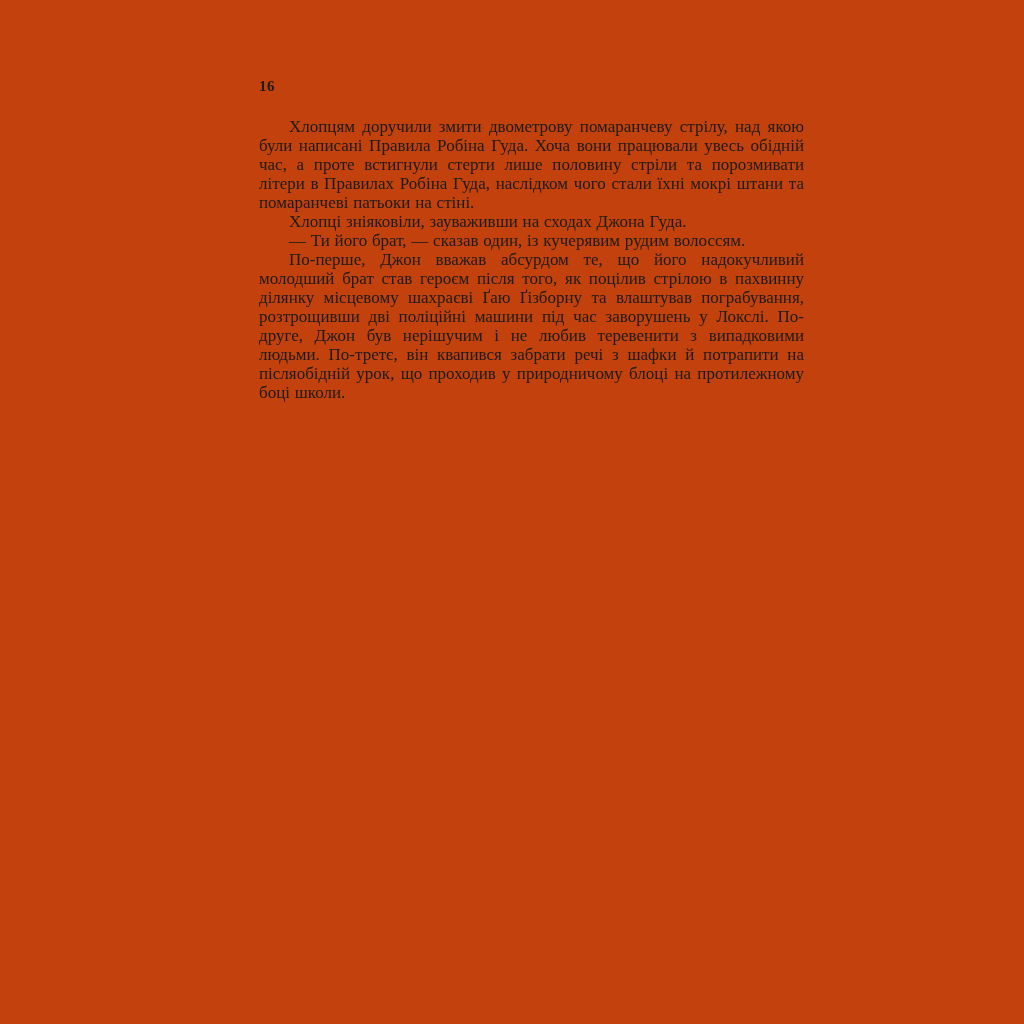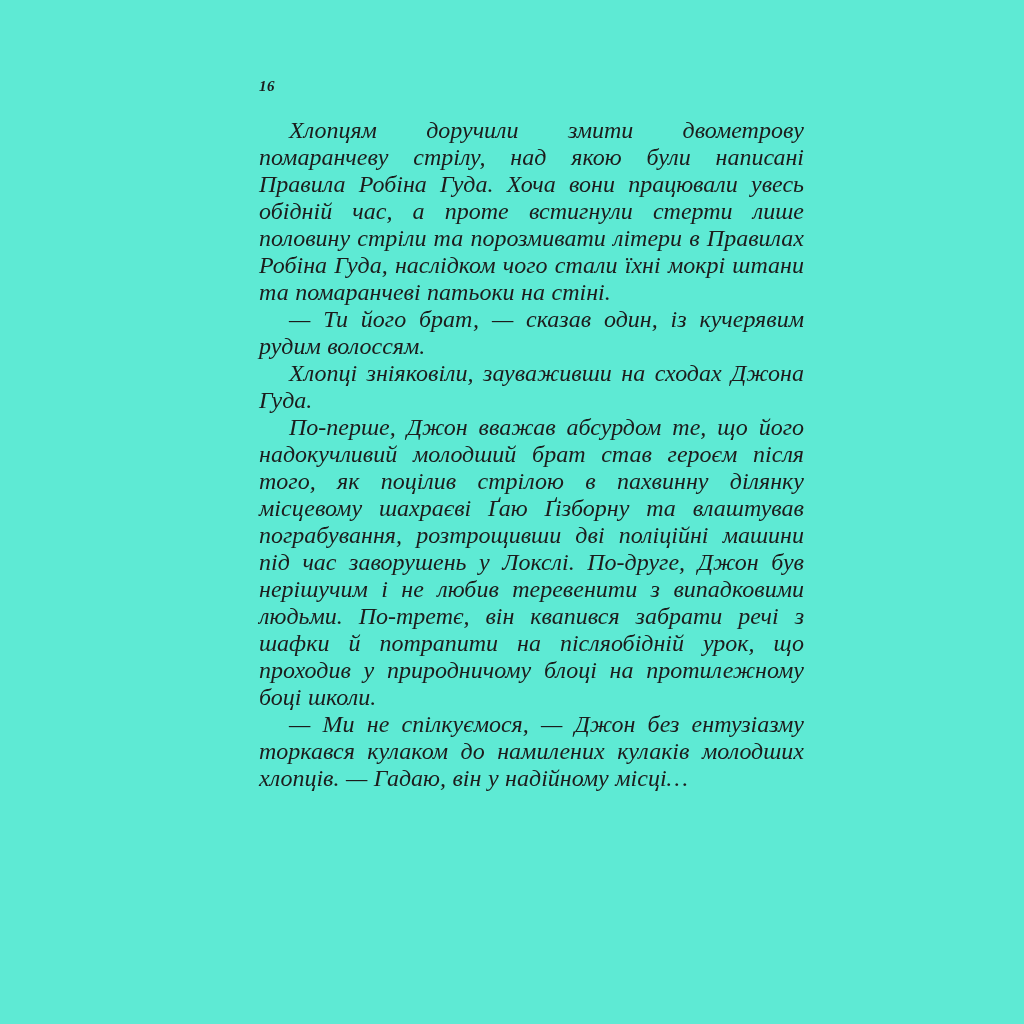--- a/index.html
+++ b/index.html
@@ -11,54 +11,52 @@
     width: 1024px;
     height: 1024px;
     position: relative;
     font-family: "Liberation Serif", "DejaVu Serif", serif;
     color: #1c1c1c;
     -webkit-font-smoothing: antialiased;
   }
   .page {
     position: absolute;
     inset: 0;
-    background: #5eead4;
-    font-style: italic;
+    background: #c2410c;
   }
   .page-number {
     position: absolute;
     left: 259px;
     top: 78px;
     font-size: 15px;
     font-weight: bold;
     letter-spacing: 0.5px;
     color: #1c1c1c;
   }
   .text-block {
     position: absolute;
     left: 259px;
     top: 117px;
     width: 545px;
-    font-size: 24px;
-    line-height: 27px;
+    font-size: 17px;
+    line-height: 19px;
     text-align: justify;
     word-spacing: 0.5px;
   }
   .para {
     margin: 0;
     padding: 0;
     text-indent: 30px;
   }
 </style>
 </head>
 <body>
 
 <div class="page">
   <div class="page-number">16</div>
 
   <div class="text-block">
     <p class="para">Хлопцям доручили змити двометрову помаранчеву стрілу, над якою були написані Правила Робіна Гуда. Хоча вони працювали увесь обідній час, а проте встигнули стерти лише половину стріли та порозмивати літери в Правилах Робіна Гуда, наслідком чого стали їхні мокрі штани та помаранчеві патьоки на стіні.</p>
+    <p class="para">Хлопці зніяковіли, зауваживши на сходах Джона Гуда.</p>
     <p class="para">— Ти його брат, — сказав один, із кучерявим рудим волоссям.</p>
-    <p class="para">Хлопці зніяковіли, зауваживши на сходах Джона Гуда.</p>
     <p class="para">По-перше, Джон вважав абсурдом те, що його надокучливий молодший брат став героєм після того, як поцілив стрілою в пахвинну ділянку місцевому шахраєві Ґаю Ґізборну та влаштував пограбування, розтрощивши дві поліційні машини під час заворушень у Локслі. По-друге, Джон був нерішучим і не любив теревенити з випадковими людьми. По-третє, він квапився забрати речі з шафки й потрапити на післяобідній урок, що проходив у природничому блоці на протилежному боці школи.</p>
-    <p class="para">— Ми не спілкуємося, — Джон без ентузіазму торкався кулаком до намилених кулаків молодших хлопців. — Гадаю, він у надійному місці…</p>
   </div>
 </div>
 
 </body></html>

